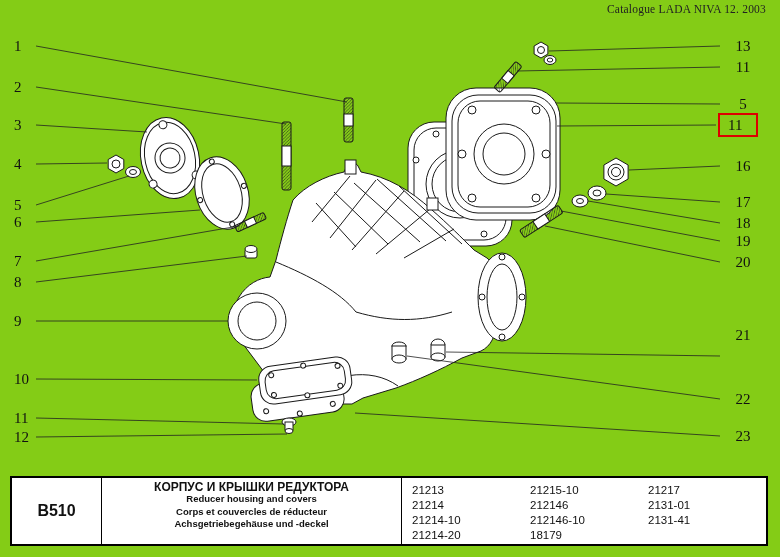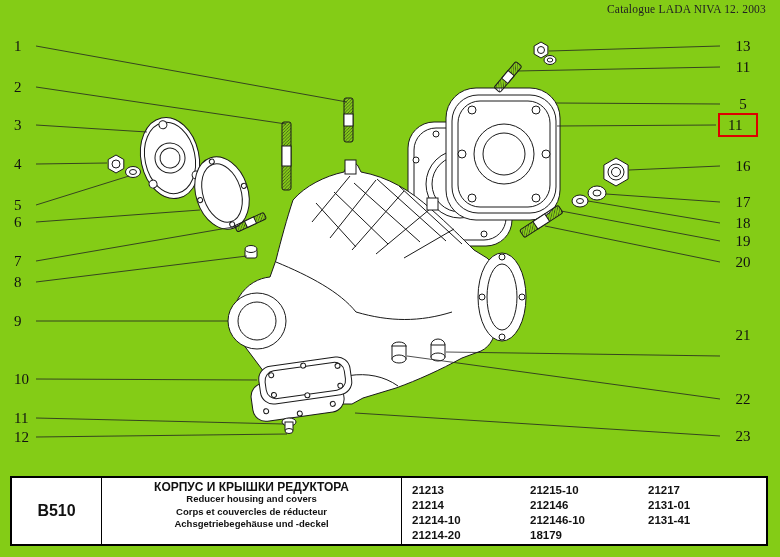--- a/index.html
+++ b/index.html
@@ -12,21 +12,21 @@
   .co-r{left:728px;width:30px;text-align:center;}
   .hl-box{position:absolute;left:718px;width:40px;height:24px;border:2px solid #d00;
           box-sizing:border-box;font-size:15px;line-height:20px;padding-left:8px;}
   .ftable{position:absolute;left:10px;top:476px;width:758px;height:70px;border:2px solid #000;
           box-sizing:border-box;display:flex;font-family:"Liberation Sans",sans-serif;background:#fff;}
   .fcode{width:90px;border-right:1.5px solid #000;display:flex;align-items:center;justify-content:center;
          font-weight:bold;font-size:16px;}
   .ftitles{width:303px;border-right:1.5px solid #000;text-align:center;font-weight:bold;
            font-size:9.5px;line-height:12.4px;padding-top:3px;box-sizing:border-box;}
   .ftitles .ru{font-size:12px;}
-  .fmodels{flex:1;display:flex;font-weight:bold;font-size:11.5px;line-height:15px;
+  .fmodels{flex:1;display:flex;font-weight:normal;font-size:11.5px;line-height:15px;
            padding:5px 0 0 10px;box-sizing:border-box;}
   .mcol{width:118px;}
 </style>
 </head>
 <body>
 
 <div class="page">
 
   <div class="catalogue-title">Catalogue LADA NIVA 12. 2003</div>
 

